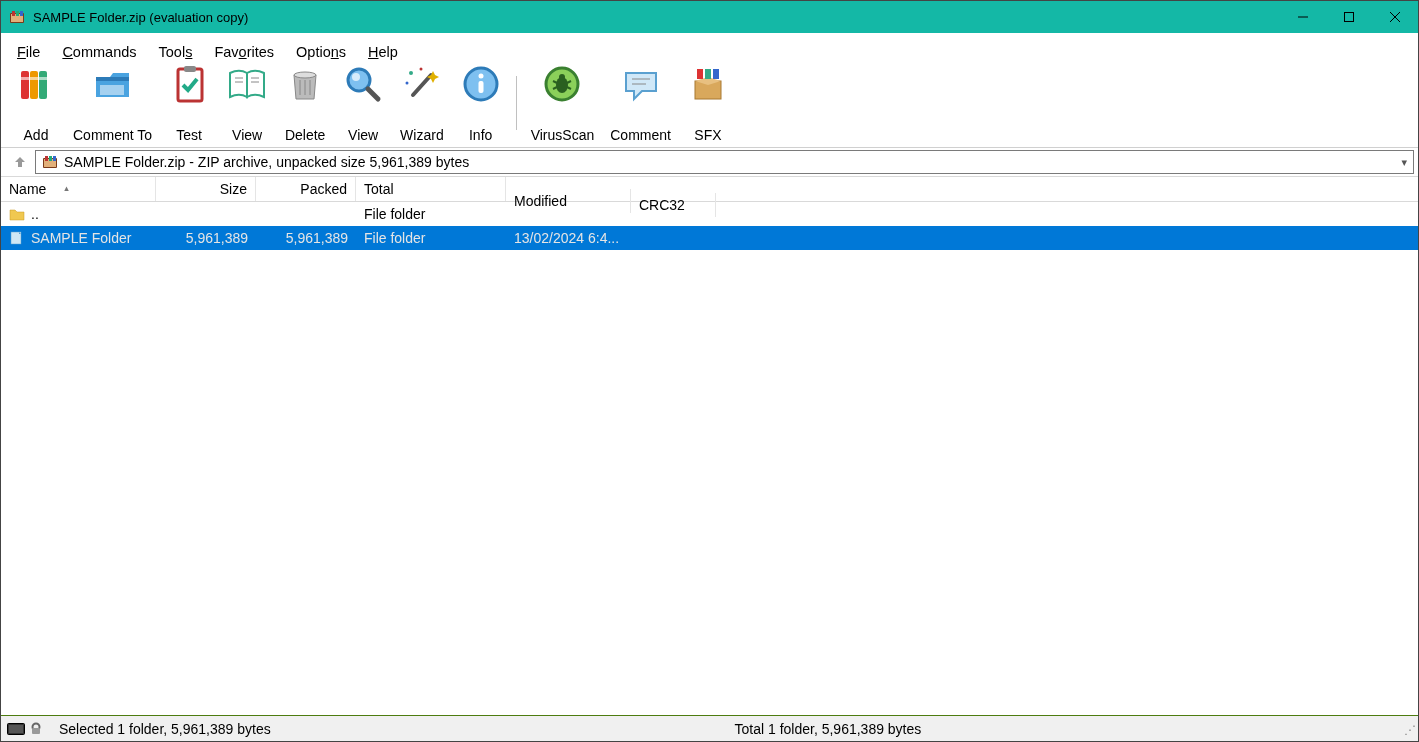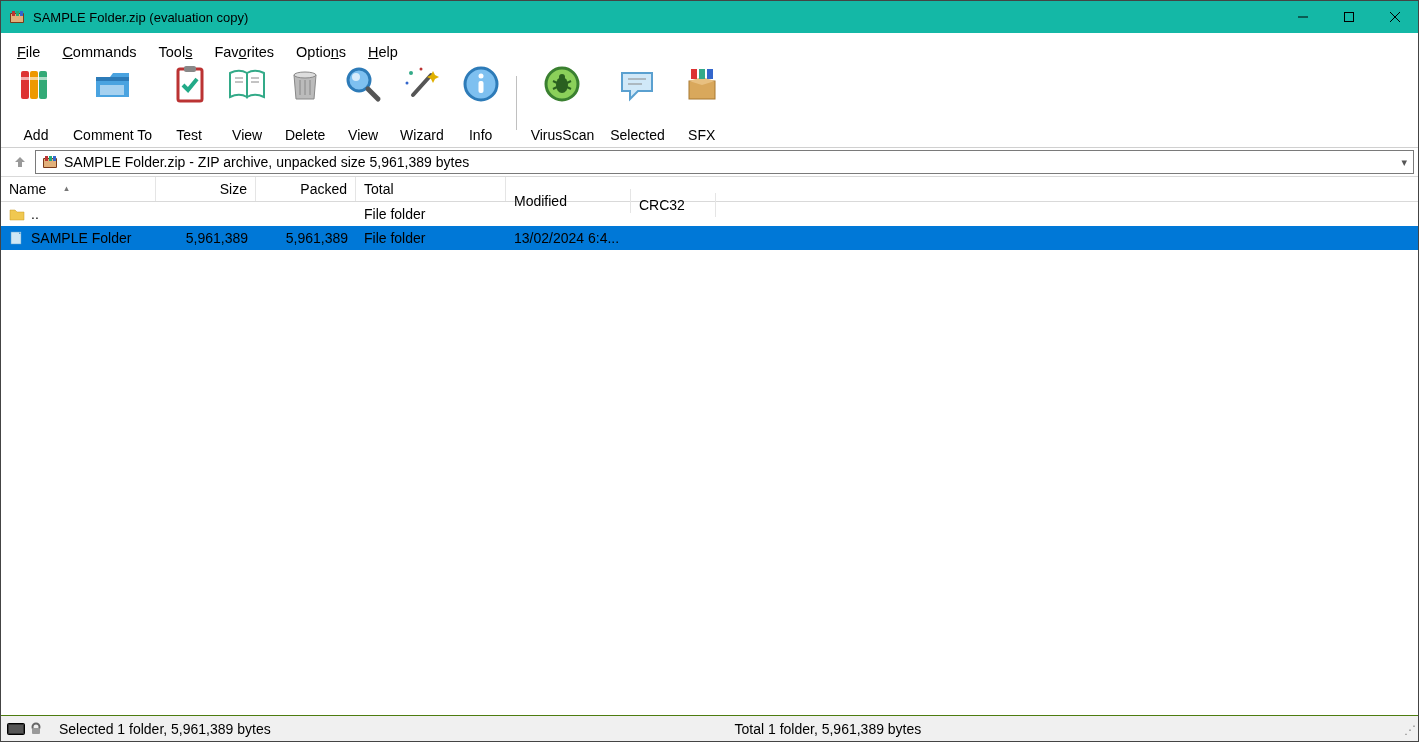--- a/index.html
+++ b/index.html
@@ -47,21 +47,21 @@
 .list-body { flex: 1; overflow: auto; font-size: 14px; }
 .row { height: 24px; display: flex; align-items: center; }
 .row .cell { height: 100%; display: flex; align-items: center; padding: 0 8px; overflow: hidden; white-space: nowrap; }
 .row .name { width: 155px; }
 .row .size { width: 100px; justify-content: flex-end; }
 .row .packed { width: 100px; justify-content: flex-end; }
 .row .type { width: 150px; }
 .row .mod { width: 125px; }
 .row .crc { width: 85px; }
 .row .file-icon { width: 16px; height: 16px; margin-right: 6px; flex-shrink: 0; }
-.row.selected { background: #0078d7; color: #000000; }
+.row.selected { background: #0078d7; color: #e5e5e5; }
 
 
 .statusbar { height: 26px; border-top: 1px solid #4d7c0f; display: flex; align-items: center; font-size: 14px; background: #f0f0f0; }
 .status-left, .status-right { padding: 0 10px; flex: 1; }
 .status-icons { display: flex; align-items: center; gap: 4px; padding: 0 6px; }
 .grip { width: 16px; height: 16px; display: flex; align-items: flex-end; justify-content: flex-end; margin-right: 2px; color: #888; font-size: 12px; }
 
 svg { display: block; }
 </style>
 </head>
@@ -214,21 +214,21 @@
       <span class="tool-label">VirusScan</span>
     </div>
     <div class="tool-btn">
       <span class="tool-icon">
           <svg viewBox="0 0 42 42">
             <path d="M6 10h30v18H22l-8 8v-8H6z" fill="#d0e8f8" stroke="#5aa0d0" stroke-width="2"></path>
             <line x1="12" y1="16" x2="30" y2="16" stroke="#888"></line>
             <line x1="12" y1="21" x2="26" y2="21" stroke="#888"></line>
           </svg>
         </span>
-      <span class="tool-label">Selected</span>
+      <span class="tool-label">Comment</span>
     </div>
     <div class="tool-btn">
       <span class="tool-icon">
           <svg viewBox="0 0 42 42">
             <rect x="8" y="18" width="26" height="18" fill="#d9a85c" stroke="#a87830" stroke-width="1"></rect>
             <path d="M8 18l13-4 13 4-13 4z" fill="#e8c080"></path>
             <rect x="10" y="6" width="6" height="10" fill="#d33"></rect>
             <rect x="18" y="6" width="6" height="10" fill="#3a8"></rect>
             <rect x="26" y="6" width="6" height="10" fill="#36c"></rect>
           </svg>

